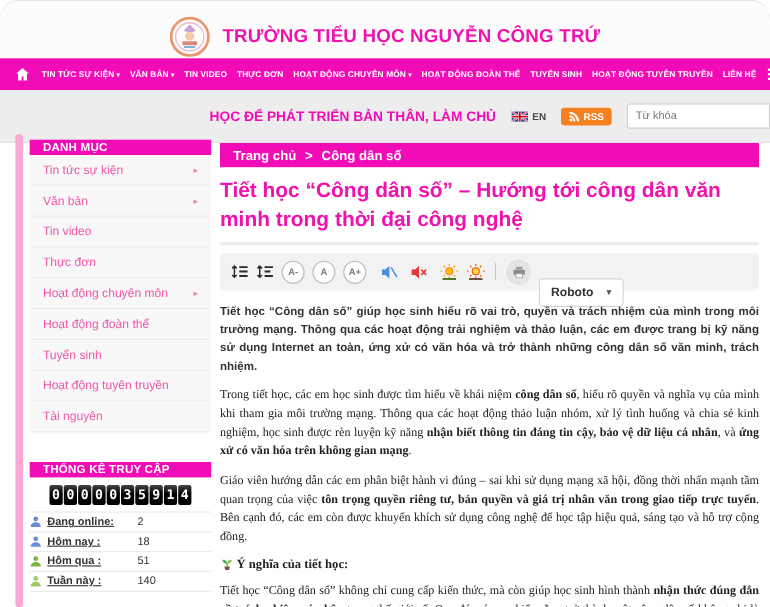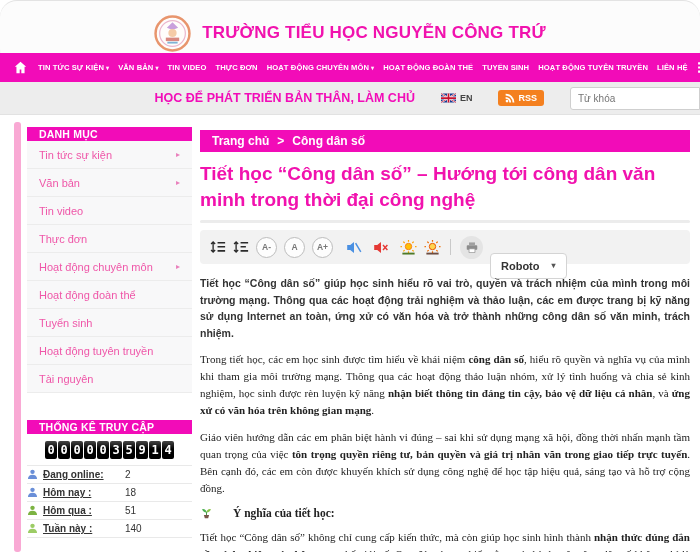--- a/index.html
+++ b/index.html
@@ -22,22 +22,22 @@
   
   .main-nav{position:absolute;top:53px;left:0;right:0;height:29px;background:var(--primary);
     display:flex;align-items:center;padding:0 14px;gap:9px;}
   .nav-item{color:#fff;font-weight:bold;font-size:7.6px;letter-spacing:.1px;white-space:nowrap;
     display:inline-flex;align-items:center;gap:2px;cursor:pointer;text-decoration:none;}
   .nav-caret{font-size:6px;opacity:.95;}
   .home-link{display:flex;align-items:center;margin-right:2px;}
   .nav-right{margin-left:auto;display:flex;align-items:center;gap:3px;color:#fff;}
 
   
-  .slogan-bar{position:absolute;top:82px;left:0;right:0;height:33px;background:#EDEDED;
-    border-bottom:1px solid #E2E2E2;display:flex;align-items:center;justify-content:flex-end;gap:26px;}
+  .slogan-bar{position:absolute;top:82px;left:0;right:0;height:48px;background:#EDEDED;
+    border-bottom:1px solid #E2E2E2;display:flex;align-items:center;justify-content:flex-end;gap:14px;}
   .slogan-text{color:var(--primary);font-weight:bold;font-size:12.5px;white-space:nowrap;}
   .lang{display:flex;align-items:center;gap:4px;cursor:pointer;}
   .lang-code{font-size:9px;font-weight:bold;color:#444;}
   .rss-badge{display:flex;align-items:center;gap:3px;background:var(--rss-orange);color:#fff;
     font-size:9px;font-weight:bold;border-radius:3px;padding:3px 7px;cursor:pointer;}
   .search-input{width:130px;height:23px;border:1px solid #CFCFCF;border-radius:3px 0 0 3px;
     padding:0 7px;font-size:10px;color:#555;background:#fff;outline:none;}
 
   
   .left-strip{position:absolute;left:14px;top:122px;width:7px;bottom:0;background:var(--strip-pink);border-radius:3px;}
@@ -79,21 +79,21 @@
     align-items:center;justify-content:center;cursor:pointer;}
   .font-select{height:26px;background:#fff;border:1px solid #D4D4D4;border-radius:4px;
     padding:0 10px;font-size:11px;font-weight:bold;color:#333;display:flex;align-items:center;gap:12px;cursor:pointer;margin-top:37px;}
   .font-select .caret{font-size:8px;color:#555;}
 
   .intro-p{margin-top:11px;font-weight:bold;font-size:10.5px;line-height:16.5px;color:#333;text-align:justify;}
   .serif-p{margin-top:10px;font-family:"Liberation Serif",serif;font-size:11px;line-height:17px;
     color:#222;text-align:justify;}
   .serif-p b{font-weight:bold;}
   .section-heading{margin-top:9px;font-family:"Liberation Serif",serif;font-size:11.5px;font-weight:bold;
-    color:#222;display:flex;align-items:center;gap:20px;}
+    color:#222;display:flex;align-items:center;gap:2px;}
 </style>
 </head>
 <body>
 
 <div class="top-header">
   <span style="display:flex;">
     <svg viewBox="0 0 36 36" width="37" height="37">
       <circle cx="18" cy="18" r="16.5" fill="#FFFDFB" stroke="#E8956D" stroke-width="2.4"></circle>
       <circle cx="18" cy="18" r="12.5" fill="none" stroke="#EBB8CE" stroke-width="1.2"></circle>
       <path d="M18 7l5.5 5.5L18 14.5 12.5 12.5z" fill="#C9A0DC"></path>

